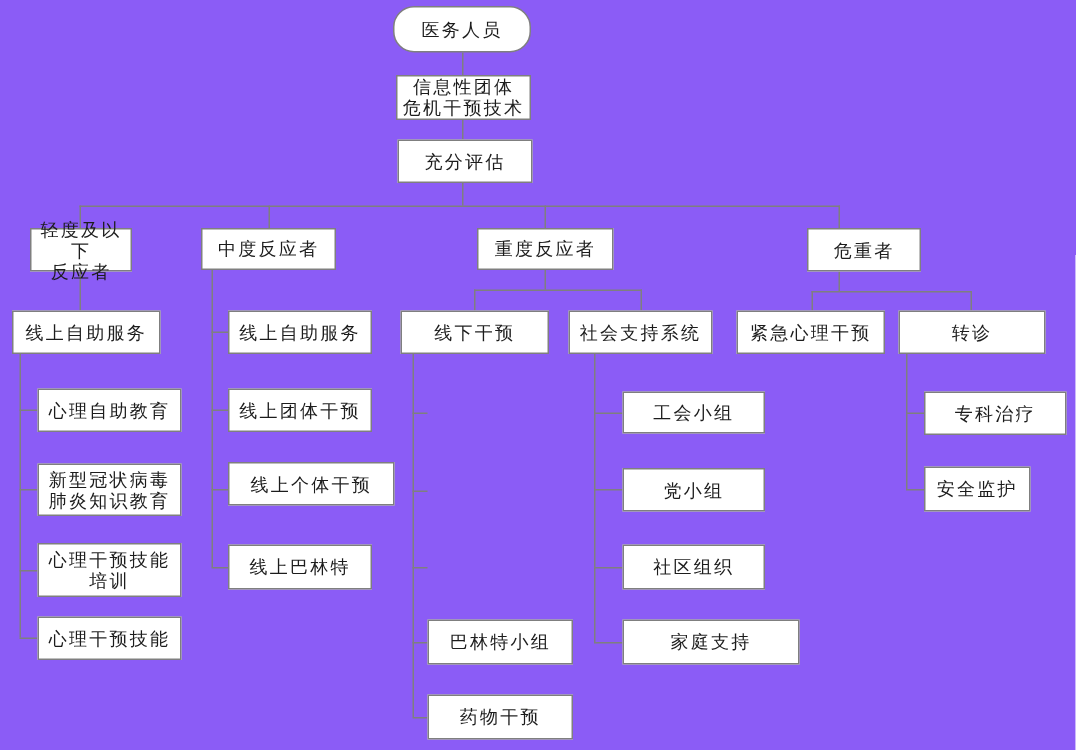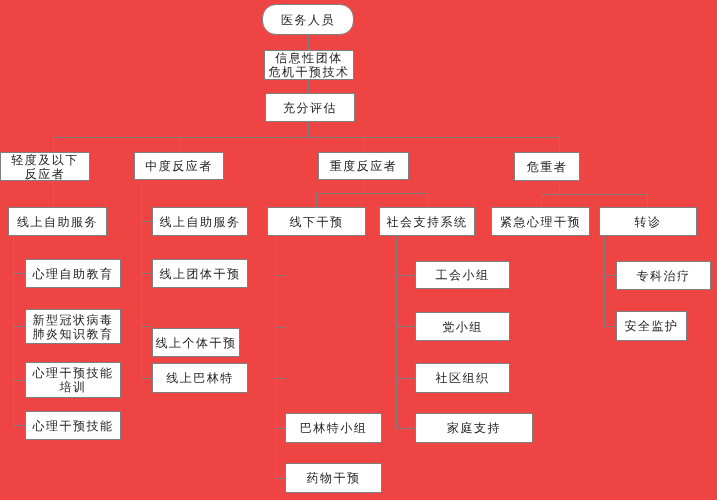--- a/index.html
+++ b/index.html
@@ -1,17 +1,17 @@
 <!DOCTYPE html>
 <html><head>
 <meta charset="utf-8">
 <style>
   html, body { margin:0; padding:0; background:#ffffff; }
   .canvas {
-    position:relative; width:717px; height:500px; background:#ef4444;
+    position:relative; width:717px; height:500px; background:#8b5cf6;
     font-family:"DejaVu Sans", sans-serif; overflow:hidden;
   }
   .node {
     position:absolute; box-sizing:border-box;
     border:1px solid #7f7f7f; background:#ffffff;
     display:flex; align-items:center; justify-content:center;
     text-align:center; font-size:12px; line-height:14px;
     letter-spacing:1.5px; color:#1c1c1c; white-space:pre-line;
   }
   .rounded { border-radius:14px; }
@@ -71,37 +71,37 @@
 
   <div class="line v" style="left:604px;top:236px;height:90px"></div>
   <div class="line h" style="left:604px;top:275px;width:12px"></div>
   <div class="line h" style="left:604px;top:326px;width:12px"></div>
 
   <div class="node rounded" style="left:262px;top:4px;width:92px;height:31px">医务人员</div>
   <div class="node" style="left:264px;top:50px;width:90px;height:30px">信息性团体
 危机干预技术</div>
   <div class="node" style="left:265px;top:93px;width:90px;height:29px">充分评估</div>
 
-  <div class="node" style="left:0;top:152px;width:90px;height:29px">轻度及以下
+  <div class="node" style="left:20px;top:152px;width:68px;height:29px">轻度及以下
 反应者</div>
   <div class="node" style="left:134px;top:152px;width:90px;height:28px">中度反应者</div>
   <div class="node" style="left:318px;top:152px;width:91px;height:28px">重度反应者</div>
-  <div class="node" style="left:514px;top:152px;width:66px;height:29px">危重者</div>
+  <div class="node" style="left:538px;top:152px;width:76px;height:29px">危重者</div>
 
   <div class="node" style="left:8px;top:207px;width:99px;height:29px">线上自助服务</div>
   <div class="node" style="left:25px;top:259px;width:96px;height:29px">心理自助教育</div>
   <div class="node" style="left:25px;top:309px;width:96px;height:35px">新型冠状病毒
 肺炎知识教育</div>
   <div class="node" style="left:25px;top:362px;width:96px;height:36px">心理干预技能
 培训</div>
   <div class="node" style="left:25px;top:411px;width:96px;height:29px">心理干预技能</div>
 
   <div class="node" style="left:152px;top:207px;width:96px;height:29px">线上自助服务</div>
   <div class="node" style="left:152px;top:259px;width:96px;height:29px">线上团体干预</div>
-  <div class="node" style="left:152px;top:328px;width:88px;height:29px">线上个体干预</div>
+  <div class="node" style="left:152px;top:308px;width:111px;height:29px">线上个体干预</div>
   <div class="node" style="left:152px;top:363px;width:96px;height:30px">线上巴林特</div>
 
   <div class="node" style="left:267px;top:207px;width:99px;height:29px">线下干预</div>
   <div class="node" style="left:379px;top:207px;width:96px;height:29px">社会支持系统</div>
 
   <div class="node" style="left:285px;top:413px;width:97px;height:30px">巴林特小组</div>
   <div class="node" style="left:285px;top:463px;width:97px;height:30px">药物干预</div>
 
   <div class="node" style="left:415px;top:261px;width:95px;height:28px">工会小组</div>
   <div class="node" style="left:415px;top:312px;width:95px;height:29px">党小组</div>

